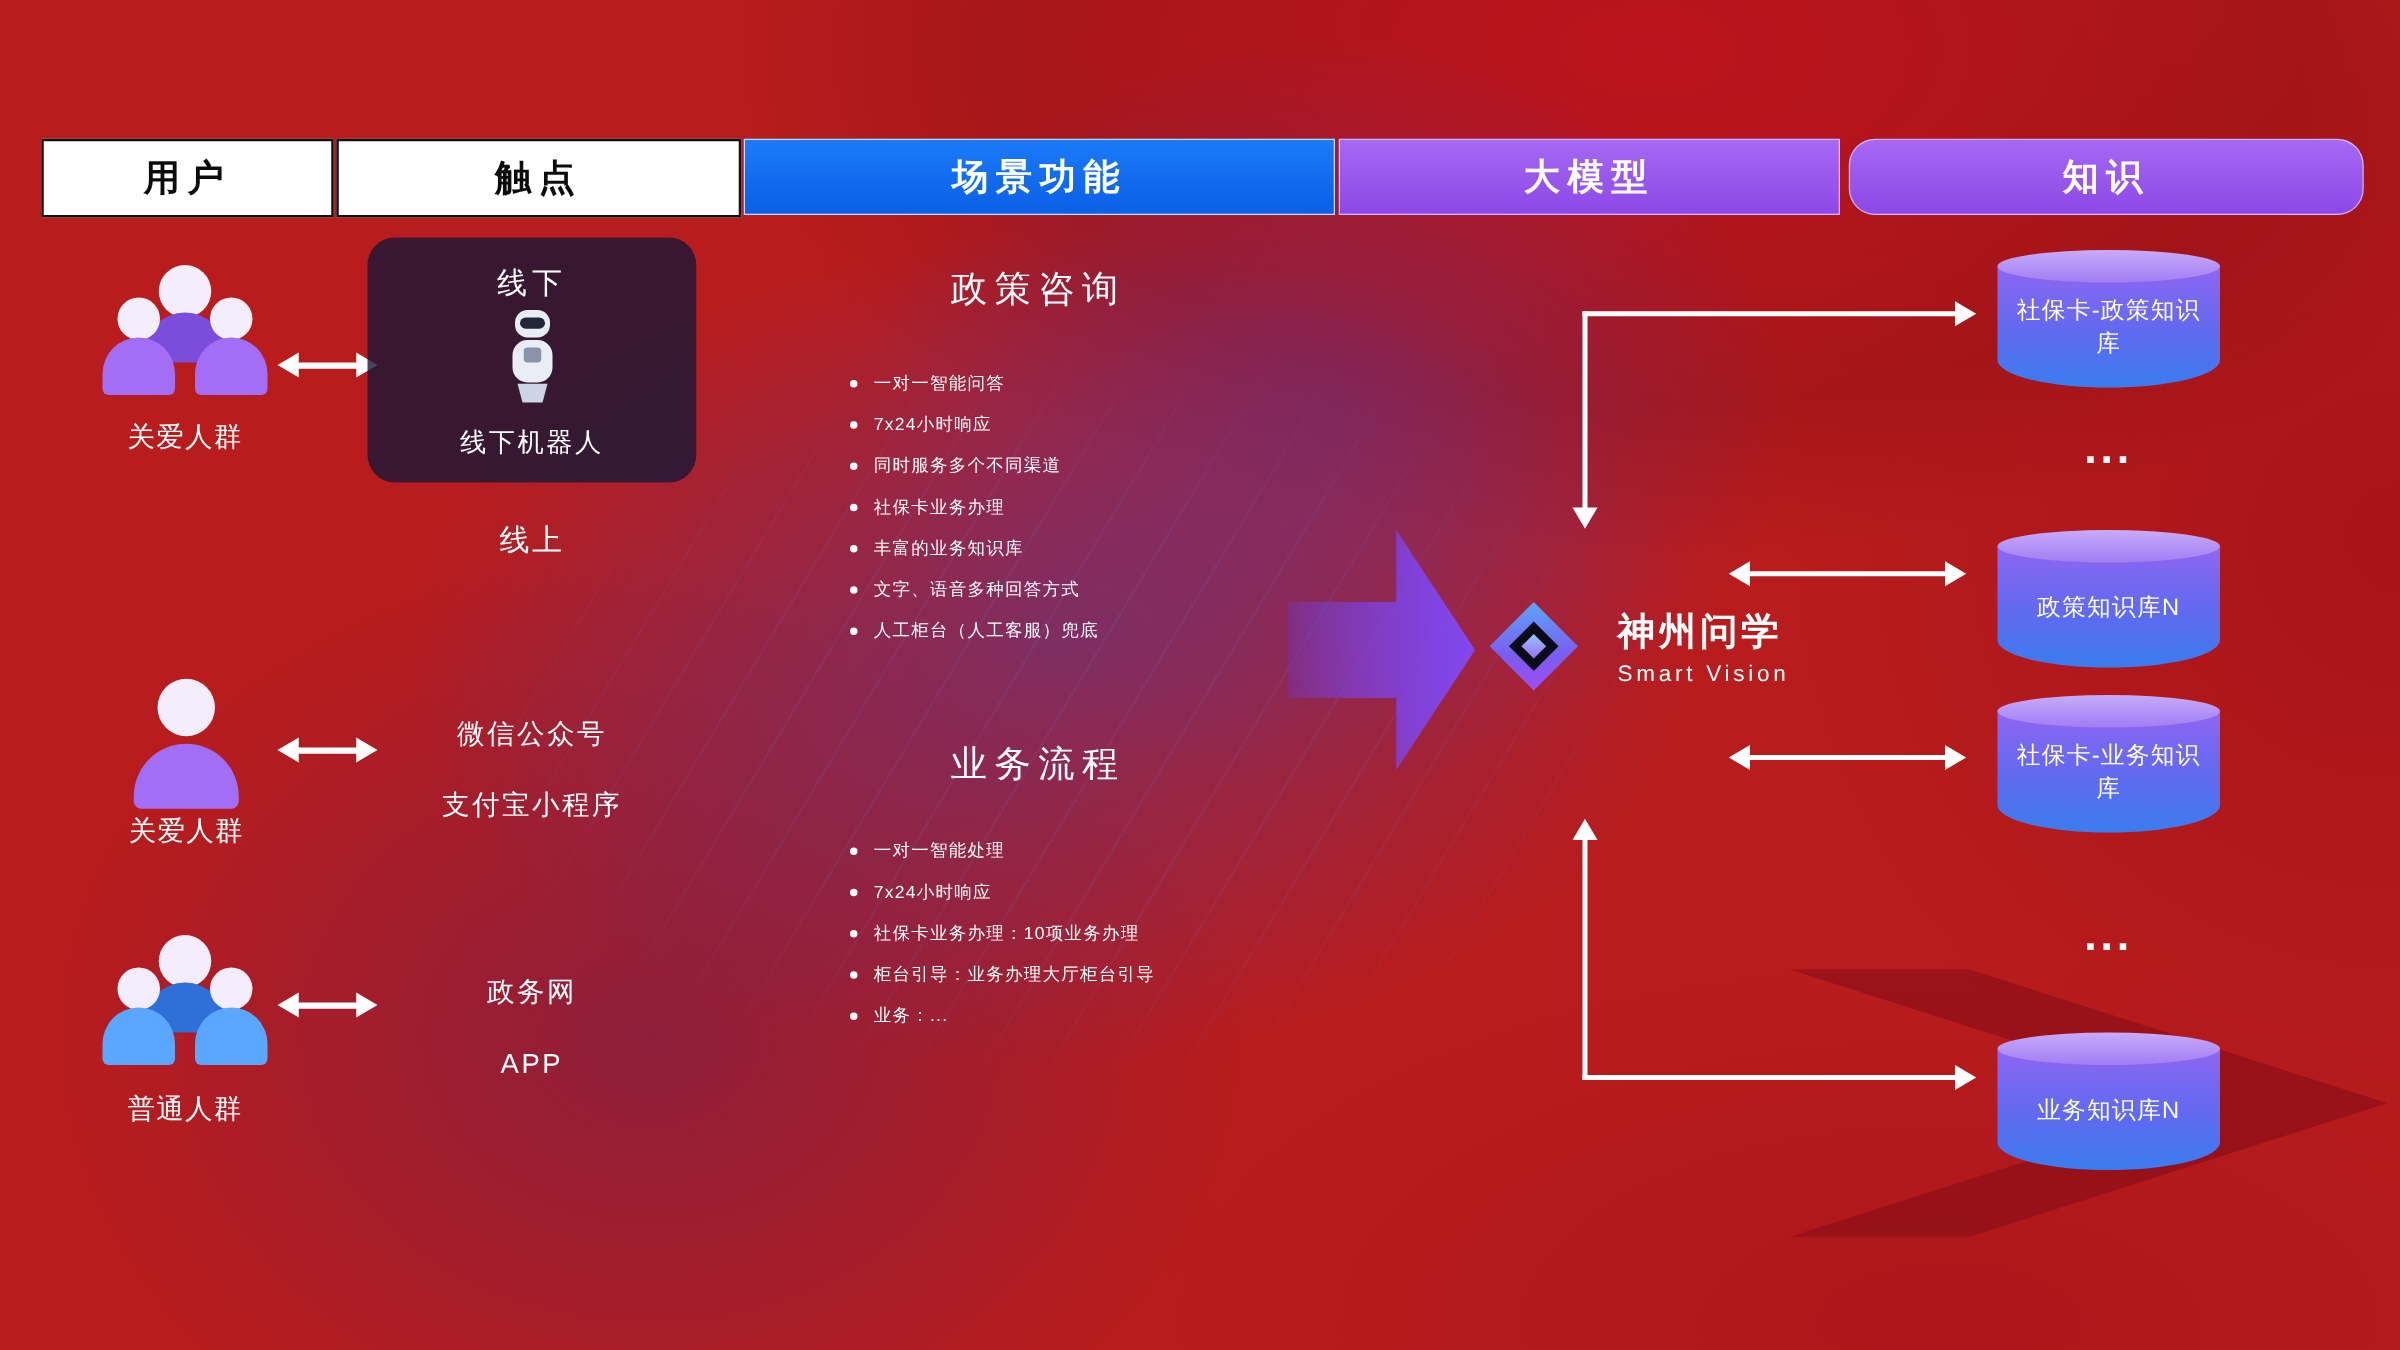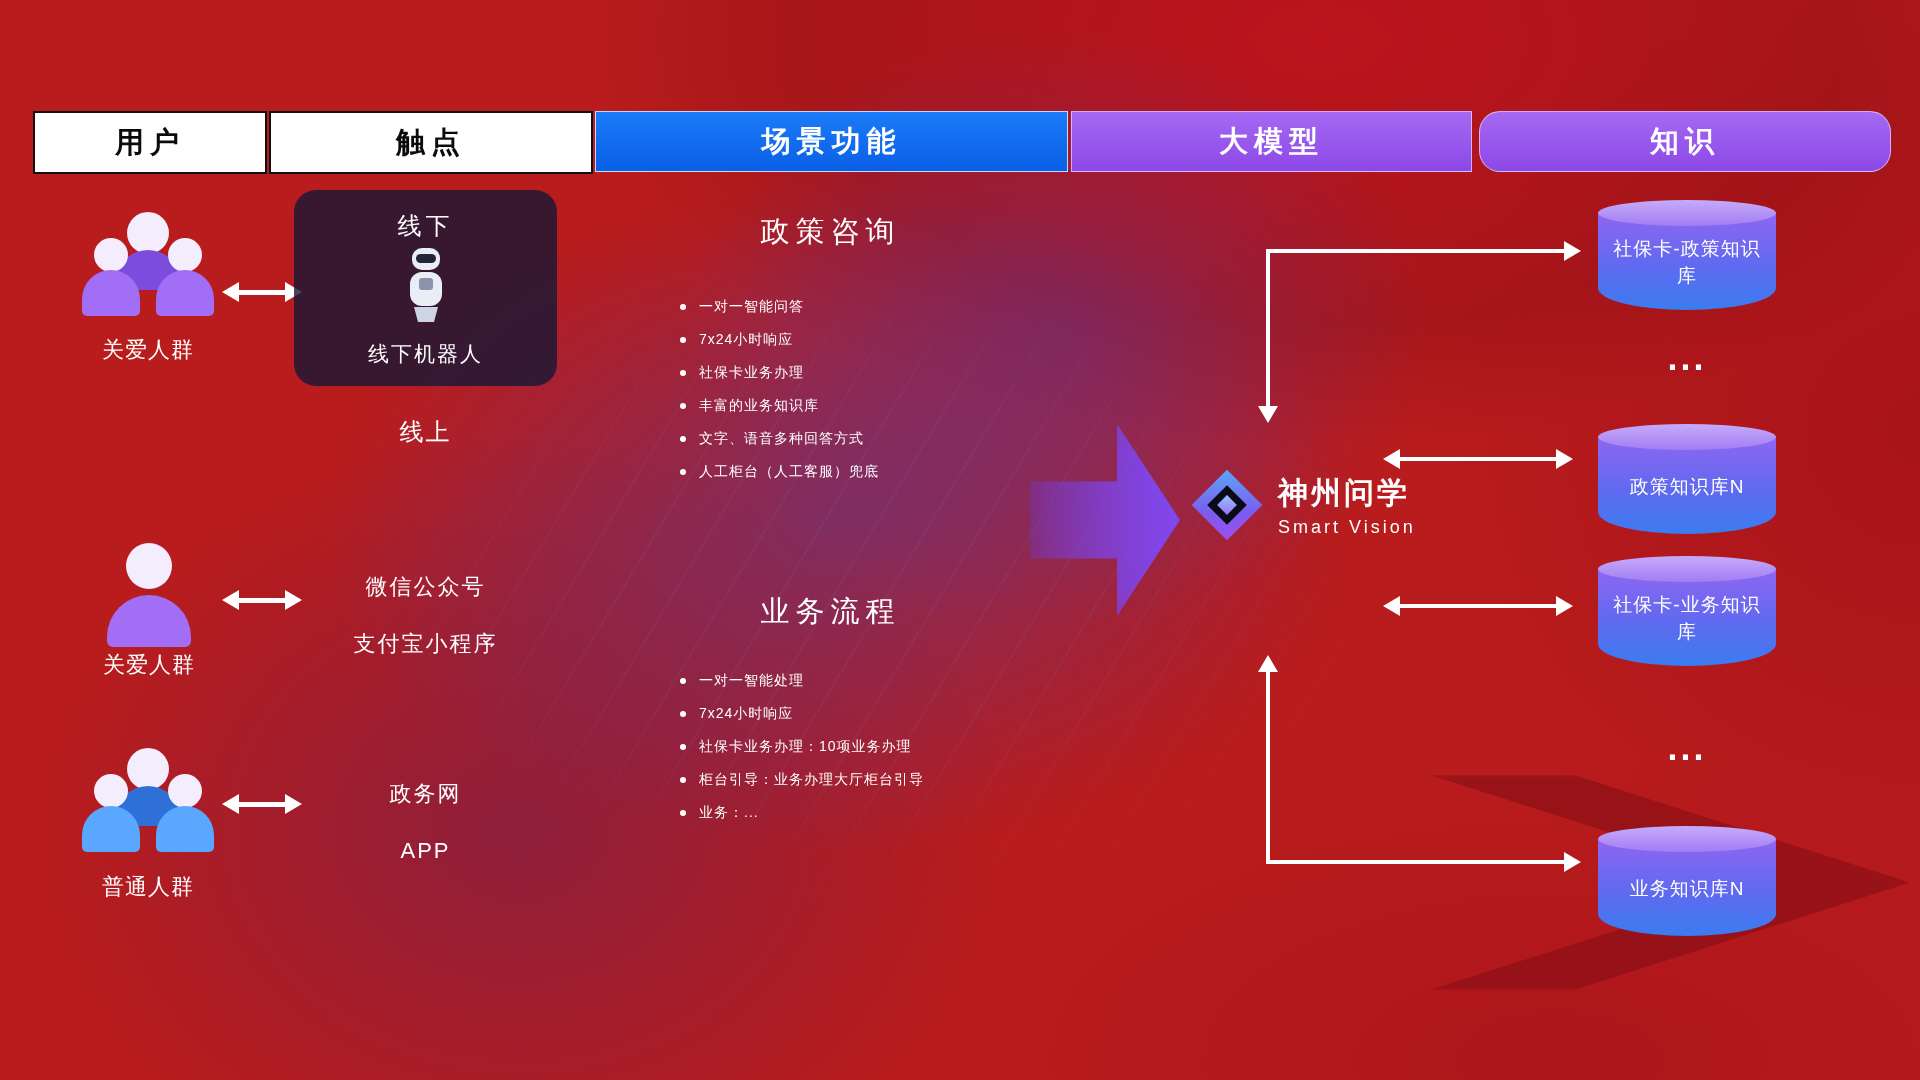--- a/index.html
+++ b/index.html
@@ -75,21 +75,21 @@
   .dot{width:6px;height:6px;border-radius:50%;background:#fff;margin-right:13px;flex:none;}
   .btxt{font-size:14px;white-space:nowrap;letter-spacing:1px;}
 
   
   .big-arrow{position:absolute;left:1030px;top:424px;width:150px;height:192px;z-index:5;
       background:linear-gradient(90deg, rgba(104,56,225,.22), rgba(128,74,248,.95));
       clip-path:polygon(0 30%,58% 30%,58% 0,100% 50%,58% 100%,58% 70%,0 70%);
       filter:drop-shadow(0 0 20px rgba(120,70,240,.55));}
 
   
-  .logo{position:absolute;left:1190px;top:468px;display:flex;align-items:center;gap:14px;z-index:6;}
+  .logo{position:absolute;left:1190px;top:480px;display:flex;align-items:center;gap:30px;z-index:6;}
   .logo-mark{position:relative;width:74px;height:74px;flex:none;}
   .logo-mark .d1{position:absolute;left:12px;top:12px;width:50px;height:50px;transform:rotate(45deg);
       background:linear-gradient(135deg,#5aa7f8,#7b5cf0 60%,#9d4ef0);}
   .logo-mark .d2{position:absolute;left:23px;top:23px;width:28px;height:28px;transform:rotate(45deg);background:#0b0b18;}
   .logo-mark .d3{position:absolute;left:30px;top:30px;width:14px;height:14px;transform:rotate(45deg);
       background:linear-gradient(135deg,#8fc6ff,#a06cf5);}
   .logo-name{font-size:30px;font-weight:bold;letter-spacing:3px;}
   .logo-sub{font-size:18px;letter-spacing:3px;margin-top:3px;}
 
   
@@ -192,20 +192,24 @@
     <div class="brow">
         <span class="dot"></span>
         <span class="btxt">一对一智能问答</span>
       </div>
     <div class="brow">
         <span class="dot"></span>
         <span class="btxt">7x24小时响应</span>
       </div>
     <div class="brow">
         <span class="dot"></span>
+        <span class="btxt">同时服务多个不同渠道</span>
+      </div>
+    <div class="brow">
+        <span class="dot"></span>
         <span class="btxt">社保卡业务办理</span>
       </div>
     <div class="brow">
         <span class="dot"></span>
         <span class="btxt">丰富的业务知识库</span>
       </div>
     <div class="brow">
         <span class="dot"></span>
         <span class="btxt">文字、语音多种回答方式</span>
       </div>

